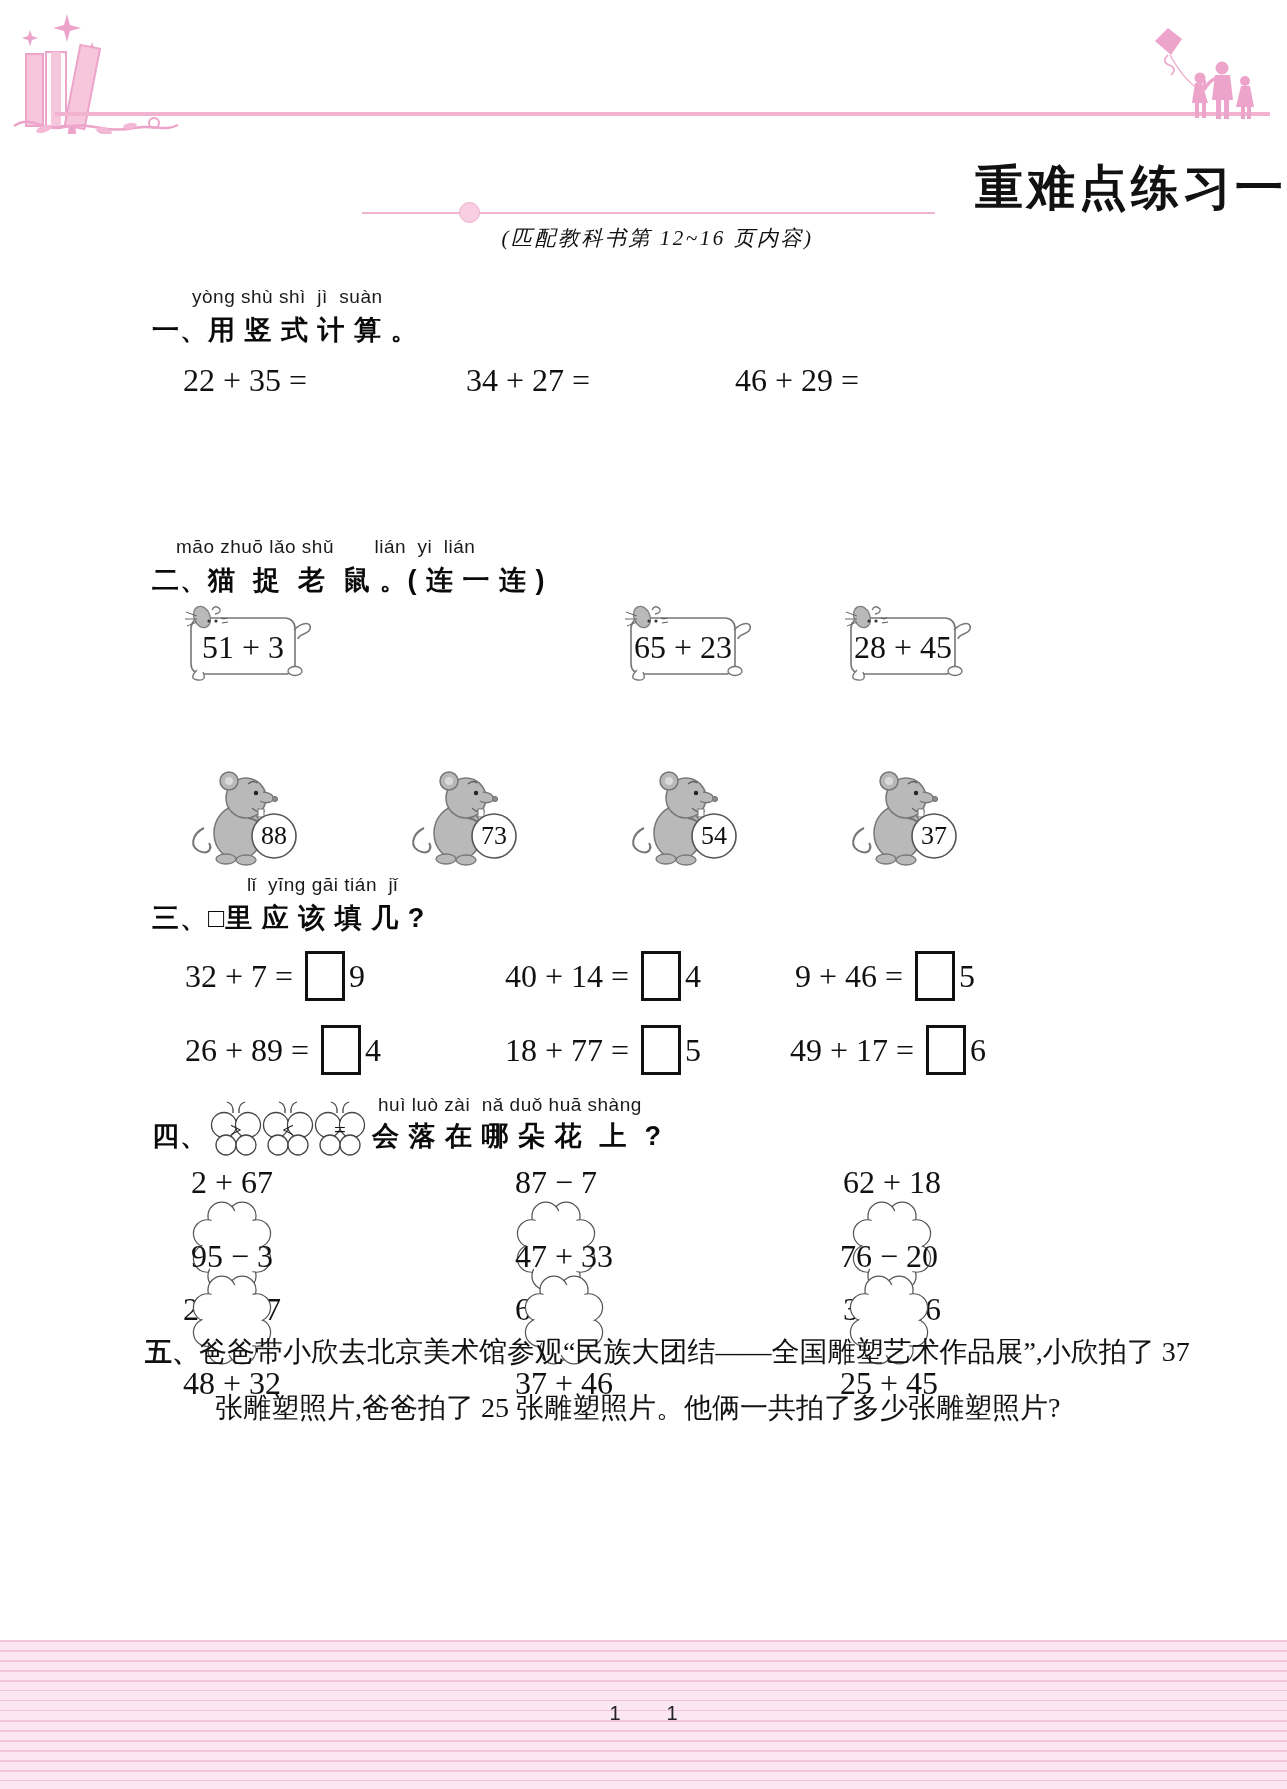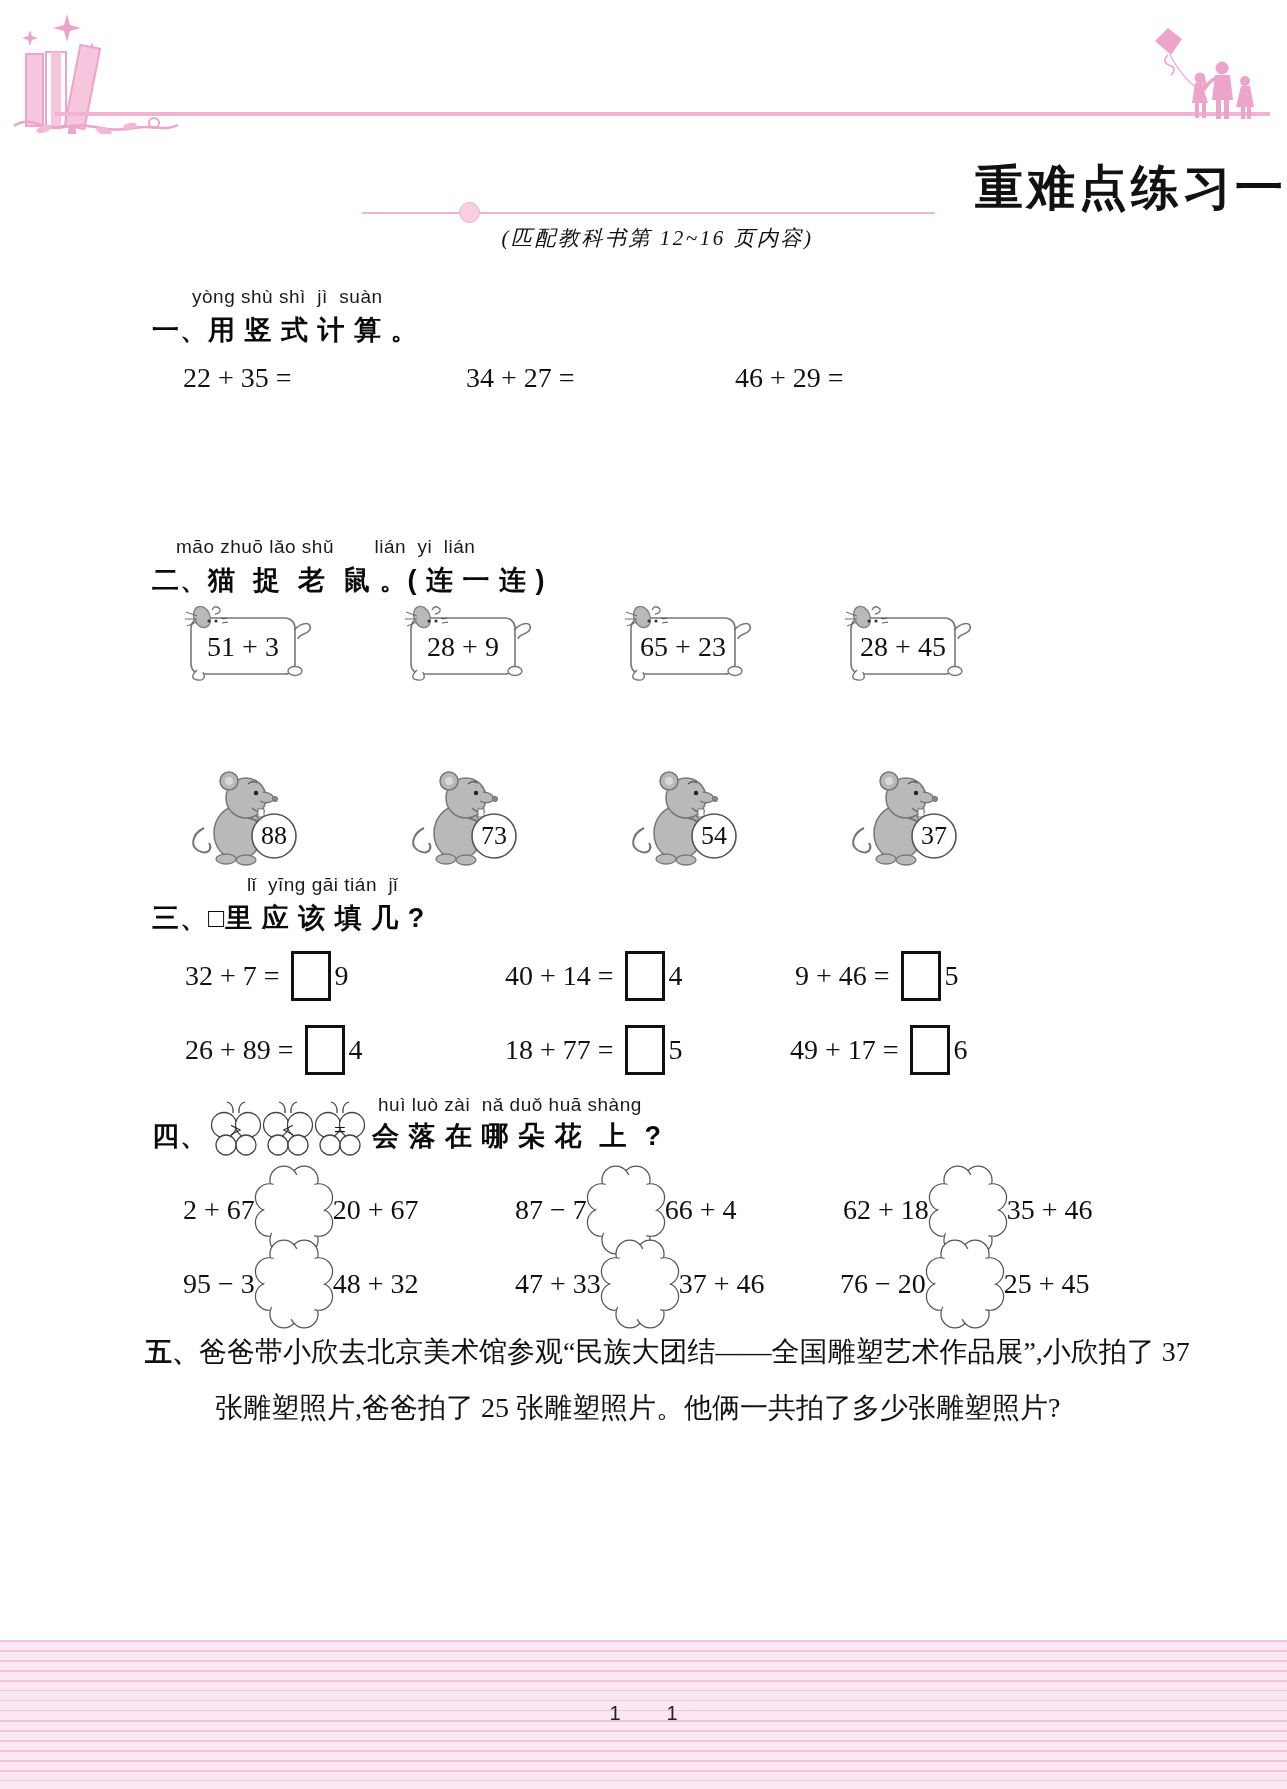--- a/index.html
+++ b/index.html
@@ -14,42 +14,42 @@
   .tline{position:absolute;left:362px;top:212px;width:573px;height:2px;background:#f2b3d0;}
   .tdot{position:absolute;left:459px;top:202px;width:21px;height:21px;border-radius:50%;
         background:#f8cfe2;border:1.5px solid #efaccd;box-sizing:border-box;}
   .subtitle{position:absolute;left:0;top:224px;width:100%;text-align:center;padding-left:28px;box-sizing:border-box;
             font-style:italic;font-size:21px;letter-spacing:2.5px;}
   
   .pinyin{position:absolute;font-family:"Liberation Sans","DejaVu Sans",sans-serif;font-size:19px;
           color:#1a1a1a;white-space:pre;letter-spacing:0.5px;}
   .sechead{position:absolute;font-family:"Liberation Sans","DejaVu Sans",sans-serif;font-weight:bold;
            font-size:27px;color:#0a0a0a;white-space:pre;letter-spacing:1px;}
-  .math{font-size:28px;white-space:pre;font-family:"Liberation Serif","DejaVu Serif",serif;}
+  .math{font-size:32px;white-space:pre;font-family:"Liberation Serif","DejaVu Serif",serif;}
   .mrow{position:absolute;display:flex;align-items:center;height:56px;}
   
   .cat{position:absolute;width:132px;height:80px;text-align:right;}
   .cat svg{position:absolute;left:0;top:0;width:132px;height:80px;}
   .cat .val{position:absolute;left:8px;top:16px;width:100px;height:54px;display:flex;
             align-items:center;justify-content:center;}
   
   .mouse{position:absolute;width:112px;height:96px;}
   .mouse svg{position:absolute;left:0;top:0;width:112px;height:96px;}
   .mouse .val{position:absolute;left:62px;top:44px;width:44px;height:44px;display:flex;
               align-items:center;justify-content:center;font-size:26px;}
   
   .ansbox{display:inline-block;width:40px;height:50px;border:3px solid #111;background:#fff;
           box-sizing:border-box;margin:0 4px;}
   
   .bfly{position:absolute;width:52px;height:58px;}
   .bfly svg{position:absolute;left:0;top:0;width:52px;height:58px;}
   .bfly .sym{position:absolute;left:0;top:18px;width:100%;text-align:center;font-size:21px;
              font-family:"Liberation Serif","DejaVu Serif",serif;}
   
-  .fgrp{position:absolute;display:flex;align-items:center;height:92px;}
+  .fgrp{position:absolute;display:flex;align-items:center;height:92px;flex-direction:column;}
   .flower{width:84px;height:90px;margin:0 -3px;flex:0 0 auto;}
   
   .wordp{position:absolute;left:145px;top:1324px;width:1000px;font-size:28px;line-height:56px;
          padding-left:70px;text-indent:-70px;}
   .wordp .num{font-family:"Liberation Sans","DejaVu Sans",sans-serif;font-weight:bold;font-size:27px;}
   
   .band{position:absolute;left:0;top:1640px;width:1287px;height:149px;
         background:repeating-linear-gradient(to bottom,#f4c4da 0px,#f4c4da 1.5px,#fbe7f1 1.5px,#fbe7f1 10px);}
   .pnums{position:absolute;left:0;top:1702px;width:100%;display:flex;justify-content:center;gap:46px;
          font-family:"Liberation Sans","DejaVu Sans",sans-serif;font-size:20px;color:#222;}
@@ -121,35 +121,20 @@
       <path d="M12,66 q-9,9 1,10 q9,1 5,-8" fill="#fff" stroke="#777" stroke-width="1.4"></path>
       <ellipse cx="17" cy="13" rx="8" ry="11" transform="rotate(-22 17 13)" fill="#b9b9b9" stroke="#808080" stroke-width="1.3"></ellipse>
       <path d="M27,6 q3,-6 8,-1 q1,4 -5,5" fill="#fff" stroke="#777" stroke-width="1.3"></path>
       <path d="M12,12 L1,8 M12,15 L0,15 M12,18 L2,22" stroke="#666" stroke-width="1"></path>
       <circle cx="24" cy="17" r="1.6" fill="#333"></circle>
         <circle cx="31" cy="17" r="1.6" fill="#333"></circle>
       <path d="M36,14 q3,2 6,0 M37,19 l6,-1" stroke="#555" stroke-width="1" fill="none"></path>
     </svg>
     <span class="val math">51 + 3</span>
   </div>
-  <div class="cat" style="left:405px;top:604px">
-    <svg viewBox="0 0 132 80">
-      <rect x="6" y="14" width="104" height="56" rx="10" fill="#fff" stroke="#777" stroke-width="1.6"></rect>
-      <path d="M109,26 C118,17 127,18 125,25 C123,31 114,29 113,35" fill="none" stroke="#777" stroke-width="1.6"></path>
-      <ellipse cx="110" cy="67" rx="7" ry="4.5" fill="#fff" stroke="#777" stroke-width="1.4"></ellipse>
-      <path d="M12,66 q-9,9 1,10 q9,1 5,-8" fill="#fff" stroke="#777" stroke-width="1.4"></path>
-      <ellipse cx="17" cy="13" rx="8" ry="11" transform="rotate(-22 17 13)" fill="#b9b9b9" stroke="#808080" stroke-width="1.3"></ellipse>
-      <path d="M27,6 q3,-6 8,-1 q1,4 -5,5" fill="#fff" stroke="#777" stroke-width="1.3"></path>
-      <path d="M12,12 L1,8 M12,15 L0,15 M12,18 L2,22" stroke="#666" stroke-width="1"></path>
-      <circle cx="24" cy="17" r="1.6" fill="#333"></circle>
-        <circle cx="31" cy="17" r="1.6" fill="#333"></circle>
-      <path d="M36,14 q3,2 6,0 M37,19 l6,-1" stroke="#555" stroke-width="1" fill="none"></path>
-    </svg>
-    <span class="val math">28 + 9</span>
-  </div>
   <div class="cat" style="left:625px;top:604px">
     <svg viewBox="0 0 132 80">
       <rect x="6" y="14" width="104" height="56" rx="10" fill="#fff" stroke="#777" stroke-width="1.6"></rect>
       <path d="M109,26 C118,17 127,18 125,25 C123,31 114,29 113,35" fill="none" stroke="#777" stroke-width="1.6"></path>
       <ellipse cx="110" cy="67" rx="7" ry="4.5" fill="#fff" stroke="#777" stroke-width="1.4"></ellipse>
       <path d="M12,66 q-9,9 1,10 q9,1 5,-8" fill="#fff" stroke="#777" stroke-width="1.4"></path>
       <ellipse cx="17" cy="13" rx="8" ry="11" transform="rotate(-22 17 13)" fill="#b9b9b9" stroke="#808080" stroke-width="1.3"></ellipse>
       <path d="M27,6 q3,-6 8,-1 q1,4 -5,5" fill="#fff" stroke="#777" stroke-width="1.3"></path>
       <path d="M12,12 L1,8 M12,15 L0,15 M12,18 L2,22" stroke="#666" stroke-width="1"></path>
       <circle cx="24" cy="17" r="1.6" fill="#333"></circle>

